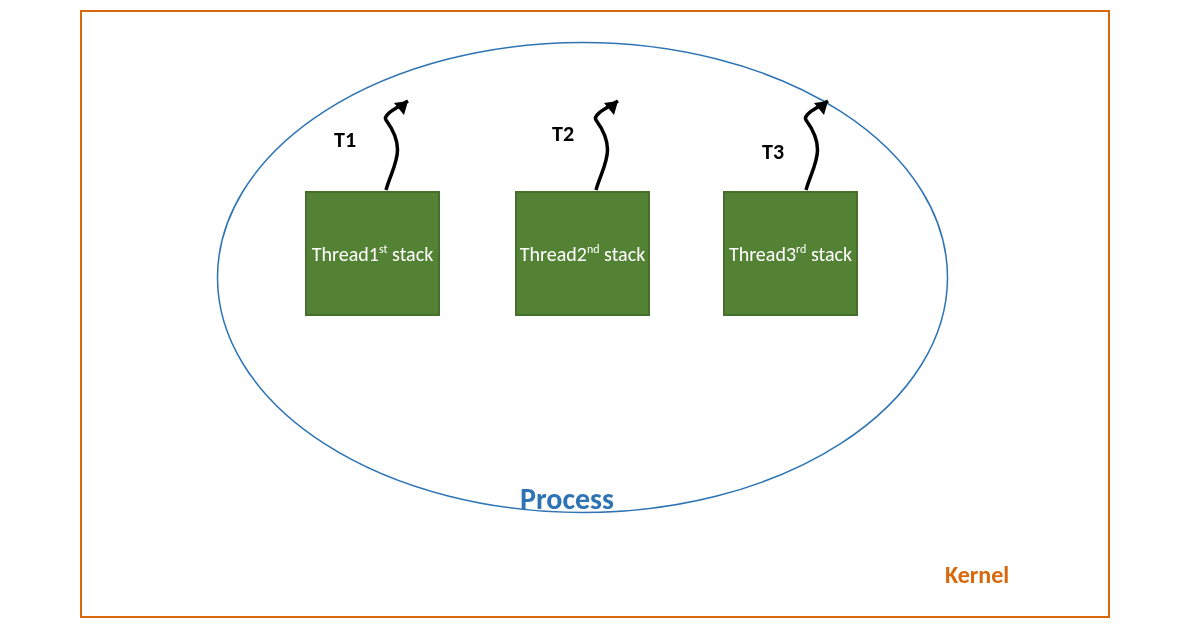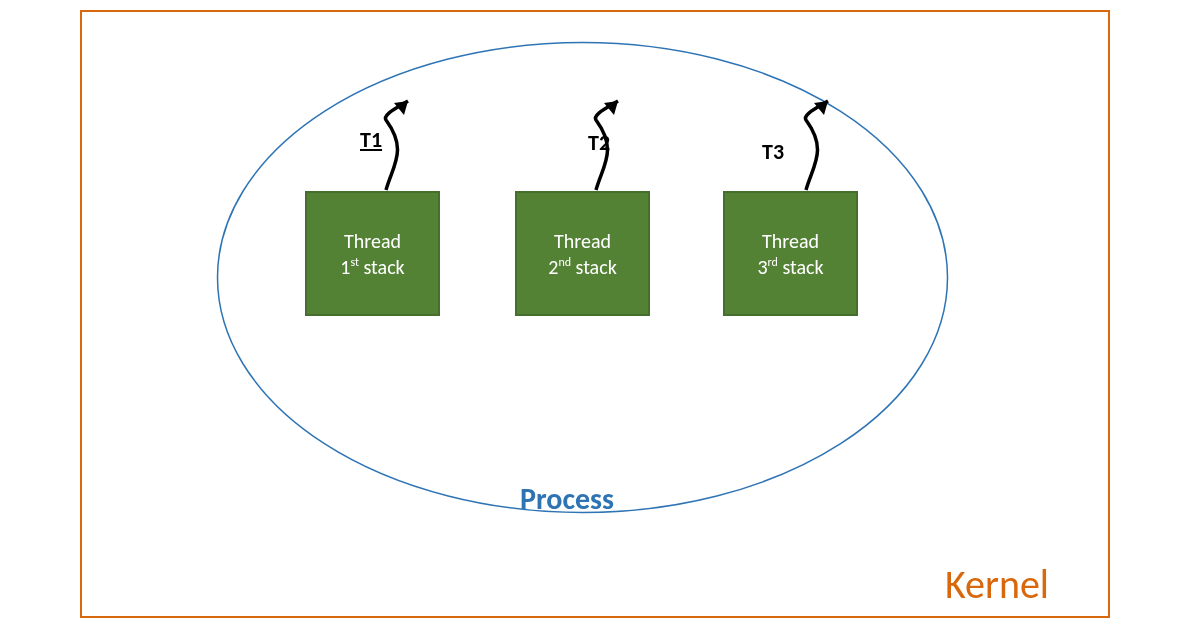--- a/index.html
+++ b/index.html
@@ -38,37 +38,37 @@
     top: 444px;
     font-size: 30px;
     font-weight: bold;
     color: #2E74B5;
     margin-top: 36px;
   }
   .kernel-label {
     position: absolute;
     left: 945px;
     top: 560px;
-    font-size: 40px;
-    font-weight: normal;
+    font-size: 24px;
+    font-weight: bold;
     color: #D9680C;
     text-align: center;
   }
   .thread-box {
     position: absolute;
     width: 135px;
     height: 125px;
     background: #548235;
     border: 2px solid #466F2D;
     color: #ffffff;
     font-size: 20px;
     text-align: center;
     box-sizing: border-box;
     display: flex;
-    flex-direction: column;
+    flex-direction: row;
     align-items: center;
     justify-content: center;
     line-height: 1.3;
   }
   .thread-box .sup {
     font-size: 0.6em;
     vertical-align: super;
     margin-top: 32px;
   }
   .t-label {
@@ -101,33 +101,33 @@
 
 <div class="process-label">Process</div>
 <div class="kernel-label">Kernel</div>
 
 <div class="thread-box" style="left:305px; top:191px;">
   <div>Thread</div>
   <div>
     <span>1</span><span class="sup">st</span><span>  stack</span>
   </div>
 </div>
-<div class="t-label" style="left:360px; top:126px;text-decoration:underline;">T1</div>
+<div class="t-label" style="left:334px; top:126px;">T1</div>
 <svg class="arrow-svg" style="left:378px; top:95px;" width="70" height="100">
   <path class="arrow-path" d="M 8 95 C 15 70, 30 55, 8 25 C 5 20, 15 15, 30 6"></path>
   <polygon class="arrow-head" points="30,6 16,8 26,20"></polygon>
 </svg>
 
 <div class="thread-box" style="left:515px; top:191px;">
   <div>Thread</div>
   <div>
     <span>2</span><span class="sup">nd</span><span> stack</span>
   </div>
 </div>
-<div class="t-label" style="left:552px; top:129px;margin-left:36px;">T2</div>
+<div class="t-label" style="left:552px; top:120px;">T2</div>
 <svg class="arrow-svg" style="left:588px; top:95px;" width="70" height="100">
   <path class="arrow-path" d="M 8 95 C 15 70, 30 55, 8 25 C 5 20, 15 15, 30 6"></path>
   <polygon class="arrow-head" points="30,6 16,8 26,20"></polygon>
 </svg>
 
 <div class="thread-box" style="left:723px; top:191px;">
   <div>Thread</div>
   <div>
     <span>3</span><span class="sup">rd</span><span> stack</span>
   </div>

